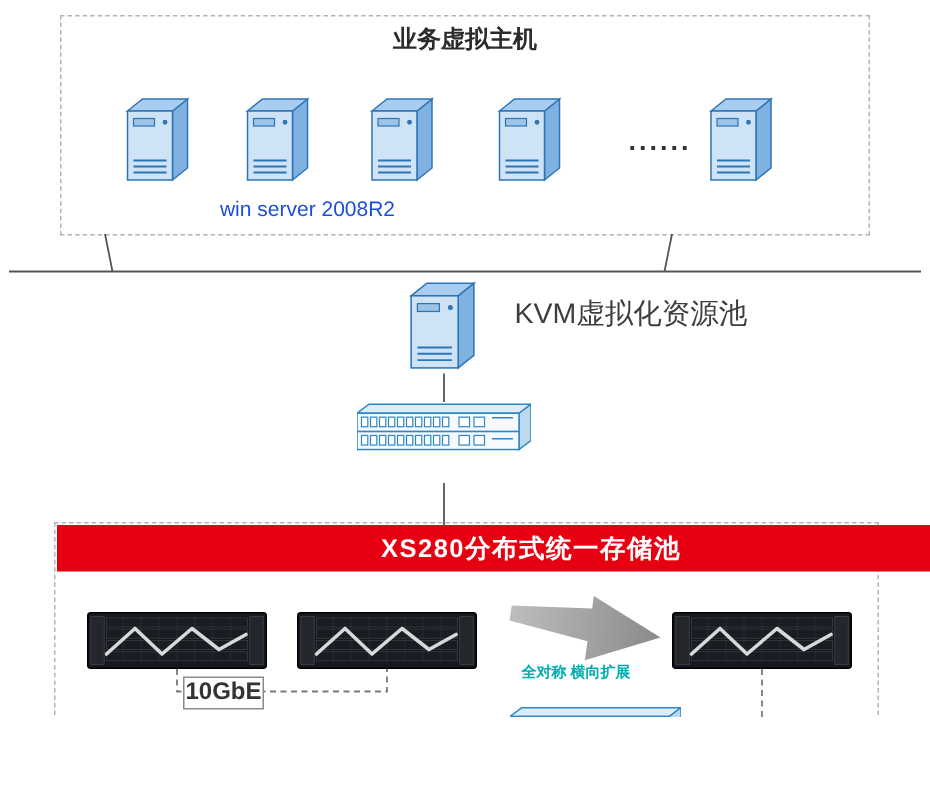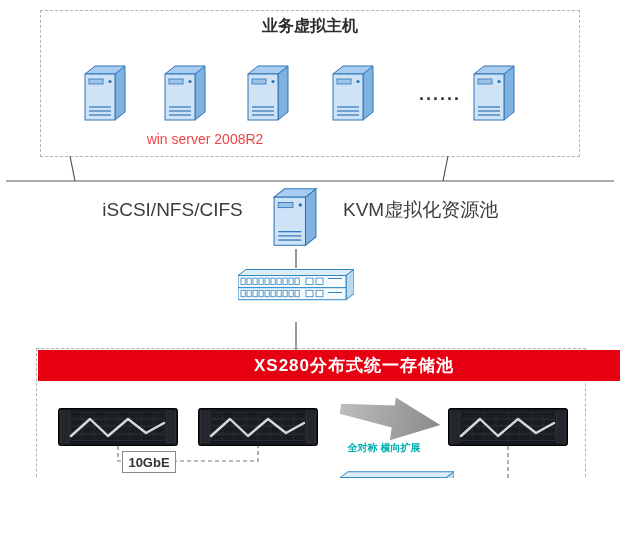--- a/index.html
+++ b/index.html
@@ -3,27 +3,27 @@
 <meta charset="utf-8">
 <style>
   html,body{margin:0;padding:0;background:#fff;}
   body{font-family:"Liberation Sans","DejaVu Sans",sans-serif;color:#333;}
   .canvas{position:relative;width:620px;height:478px;background:#fff;overflow:hidden;}
   .overlay{position:absolute;left:0;top:0;width:620px;height:538px;pointer-events:none;z-index:1;}
   .icon{position:absolute;z-index:2;}
   .dashed-box{position:absolute;border:1px dashed #b3b3b3;background:transparent;z-index:0;}
   .txt{position:absolute;z-index:2;white-space:nowrap;}
   .title-txt{font-size:16px;font-weight:600;color:#2b2b2b;text-align:center;}
-  .small-lbl{font-size:14px;color:#ef4444;text-align:center;}
+  .small-lbl{font-size:14px;color:#1d4ed8;text-align:center;}
   .big-lbl{font-size:19px;color:#3d3d3d;}
   .dots{font-size:18px;font-weight:700;letter-spacing:2px;color:#333;}
   .banner{position:absolute;background:#e60012;z-index:2;display:flex;align-items:center;justify-content:center;padding-left:44px;}
   .banner-txt{color:#fff;font-size:17px;font-weight:700;letter-spacing:1px;}
   .teal-lbl{font-size:10px;font-weight:700;color:#00aeb0;text-align:center;}
-  .speed-badge{position:absolute;background:#fff;border:1px solid #8a8a8a;font-size:13px;font-weight:700;
+  .speed-badge{position:absolute;background:#fff;border:1px solid #8a8a8a;font-size:16px;font-weight:700;
     color:#333;display:flex;align-items:center;justify-content:center;z-index:3;}
   .hidden-defs{position:absolute;width:0;height:0;overflow:hidden;}
 </style>
 </head>
 <body>
 
 <svg class="hidden-defs" aria-hidden="true">
   <defs>
     <linearGradient id="arrowGrad" x1="0" y1="0" x2="1" y2="0">
       <stop offset="0" stop-color="#bdbdbd"></stop>
@@ -132,21 +132,20 @@
       <use href="#server-sym"></use>
     </svg>
   <svg class="icon" style="left:472px;top:62px;width:44px;height:60px;">
       <use href="#server-sym"></use>
     </svg>
 
   <div class="txt dots" style="left:412px;top:84px;width:56px;text-align:center;">......</div>
 
   <div class="txt small-lbl" style="left:120px;top:131px;width:170px;">win server 2008R2</div>
 
-  <div class="txt big-lbl" style="left:85px;top:198px;width:175px;text-align:center;line-height:24px;">iSCSI/NFS/CIFS</div>
 
   <svg class="icon" style="left:272px;top:184px;width:46px;height:64px;">
       <use href="#server-sym"></use>
     </svg>
 
   <div class="txt big-lbl" style="left:343px;top:198px;width:230px;line-height:24px;">KVM虚拟化资源池</div>
 
   <svg class="icon" style="left:238px;top:268px;width:116px;height:33px;">
       <use href="#switch-sym"></use>
     </svg>

